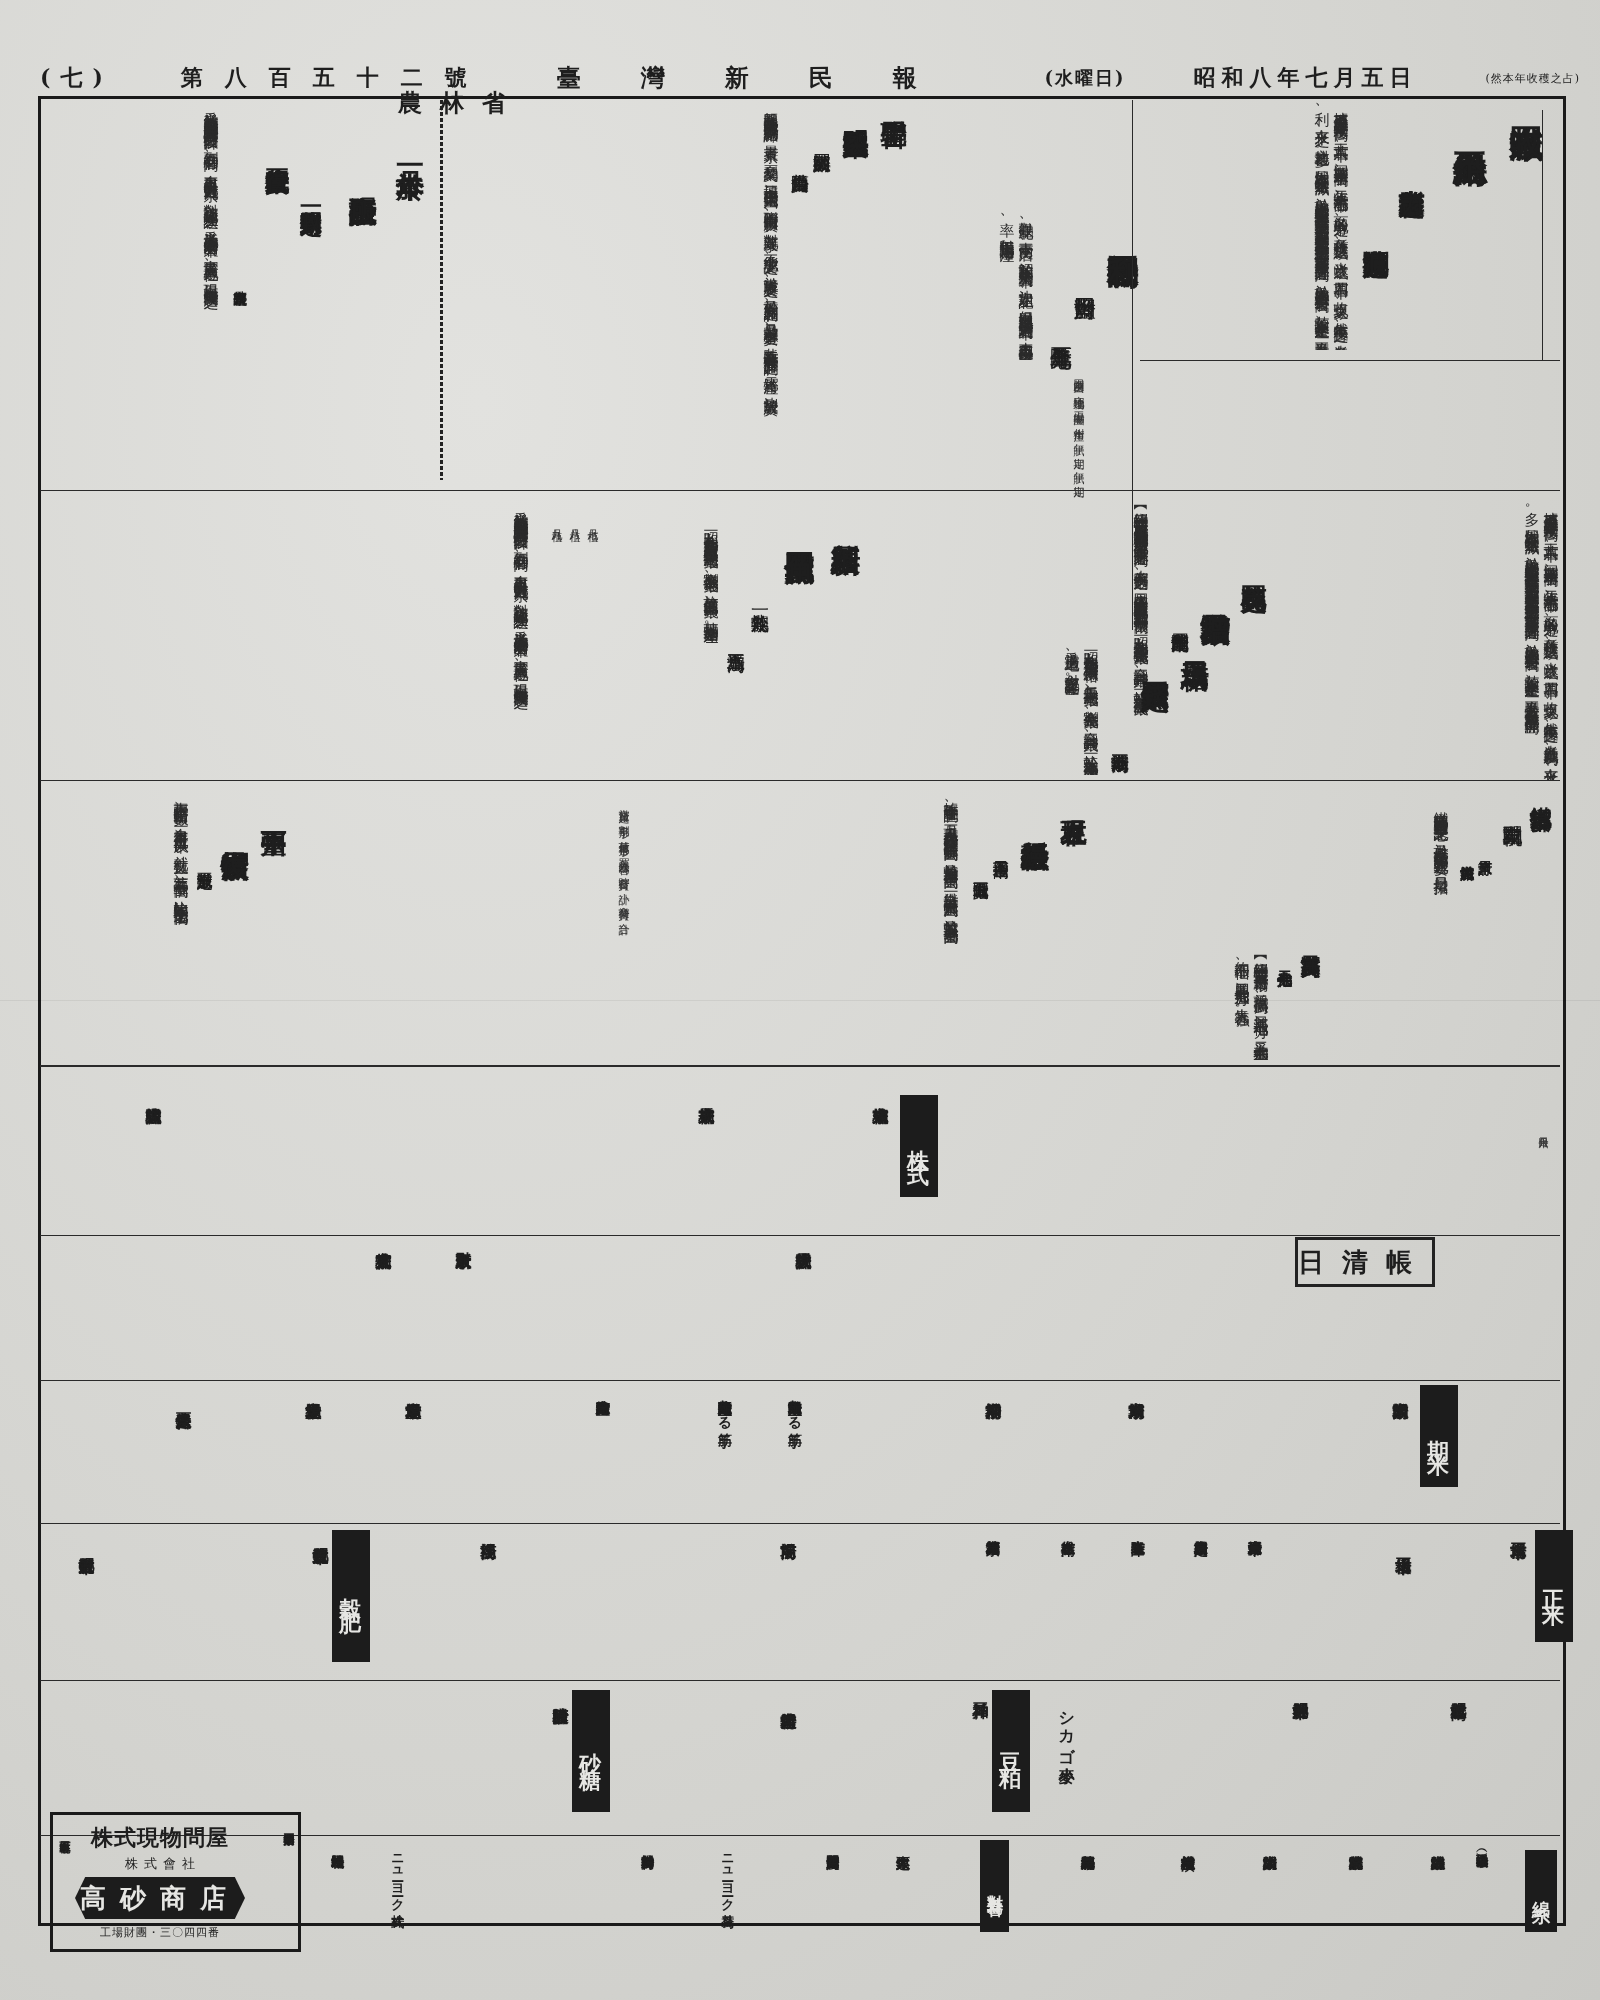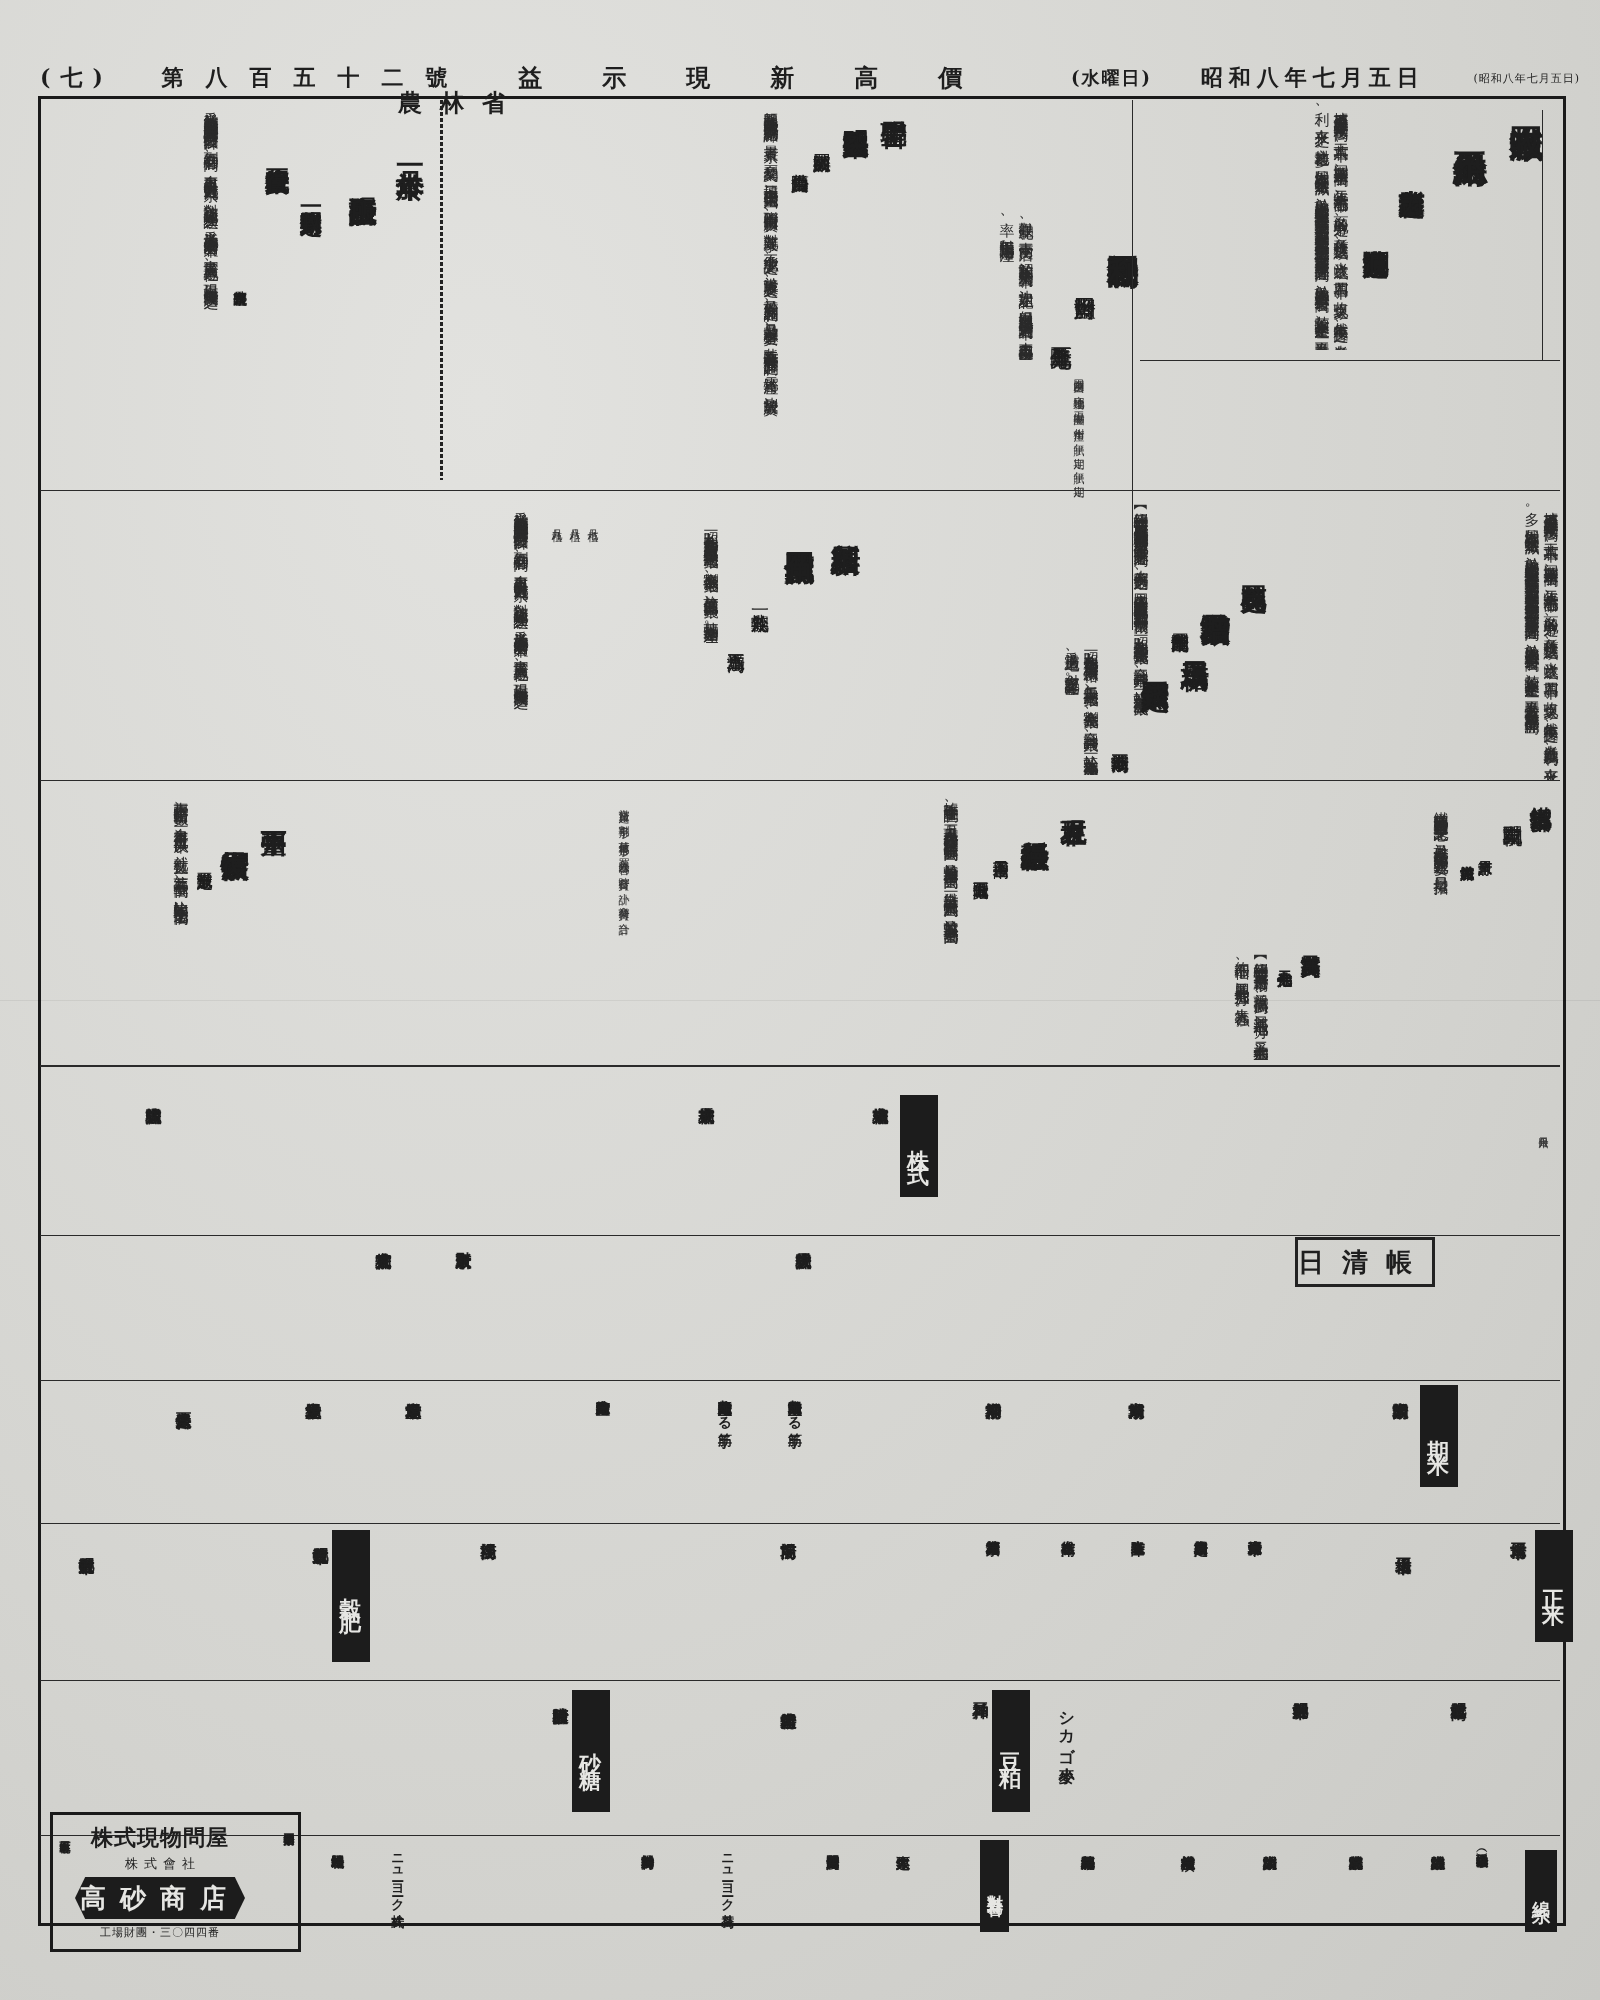--- a/index.html
+++ b/index.html
@@ -31,24 +31,24 @@
   .mkt-head{position:absolute;font-weight:bold;writing-mode:vertical-rl;text-orientation:upright;font-size:16px;line-height:1.1;}
   .mkt-rows{position:absolute;writing-mode:vertical-rl;text-orientation:upright;font-size:10px;line-height:13px;color:#3a3a3a;overflow:hidden;letter-spacing:0;}
   .fold{position:absolute;left:0;width:1600px;height:1px;background:rgba(0,0,0,0.06);}
 </style>
 </head>
 <body>
 
 <div class="paper">
 
   <div class="masthead">
-    <span class="seg small">(昭和八年七月五日)</span>
+    <span class="seg small">(然本年收穫之占)</span>
     <span class="seg">昭和八年七月五日</span>
     <span class="seg" style="font-size:18px;letter-spacing:2px;">(水曜日)</span>
-    <span class="seg" style="letter-spacing:60px;font-size:24px;">益示現新高價</span>
+    <span class="seg" style="letter-spacing:60px;font-size:24px;">臺灣新民報</span>
     <span class="seg" style="letter-spacing:22px;">第八百五十二號</span>
     <span class="seg" style="letter-spacing:10px;">(七)</span>
   </div>
 
   <div class="frame"></div>
 
   <div>
     <div class="hl" style="left:1508px;top:100px;font-size:34px;">因在來米減收</div>
     <div class="hl" style="left:1452px;top:125px;font-size:34px;">島內米似供給不足</div>
     <div class="rule-v" style="left:1542px;top:110px;height:250px;width:1px;"></div>

